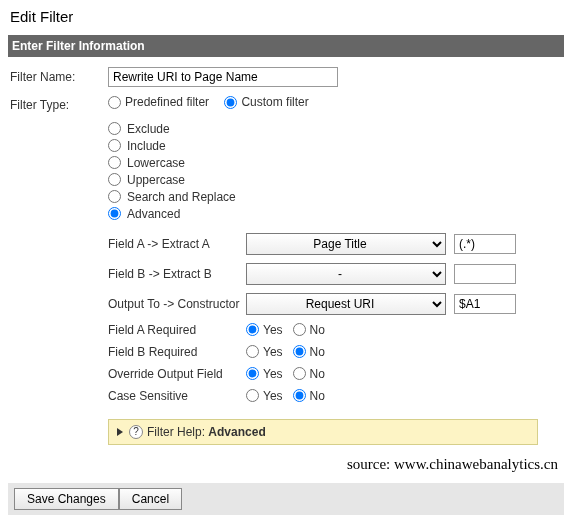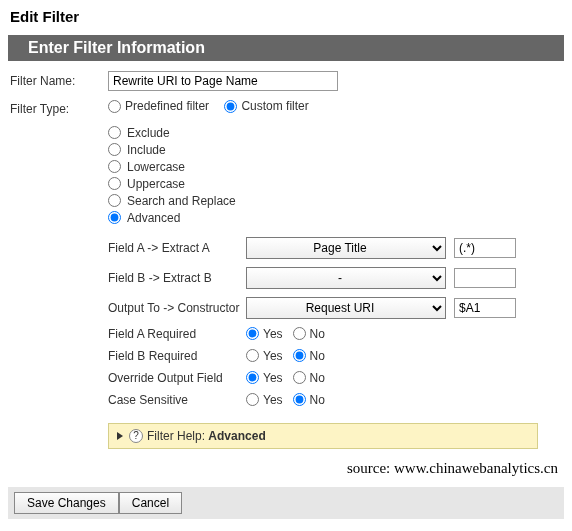--- a/index.html
+++ b/index.html
@@ -7,30 +7,30 @@
     font-family: Arial, sans-serif;
     font-size: 12px;
     color: #333;
     margin: 0;
     padding: 6px 8px;
     width: 572px;
     background: #fff;
   }
   h2.page-title {
     font-size: 15px;
-    font-weight: bold;
+    font-weight: normal;
     margin: 2px 0 10px 2px;
     color: #000;
   }
   .section-bar {
     background: #666;
     color: #fff;
     font-weight: bold;
-    font-size: 16px;
-    padding: 4px 20px;
+    font-size: 12px;
+    padding: 4px 4px;
   }
   .form-area {
     padding: 10px 2px 0 2px;
   }
   .row {
     display: flex;
     align-items: flex-start;
     margin-bottom: 8px;
   }
   .label-col {

